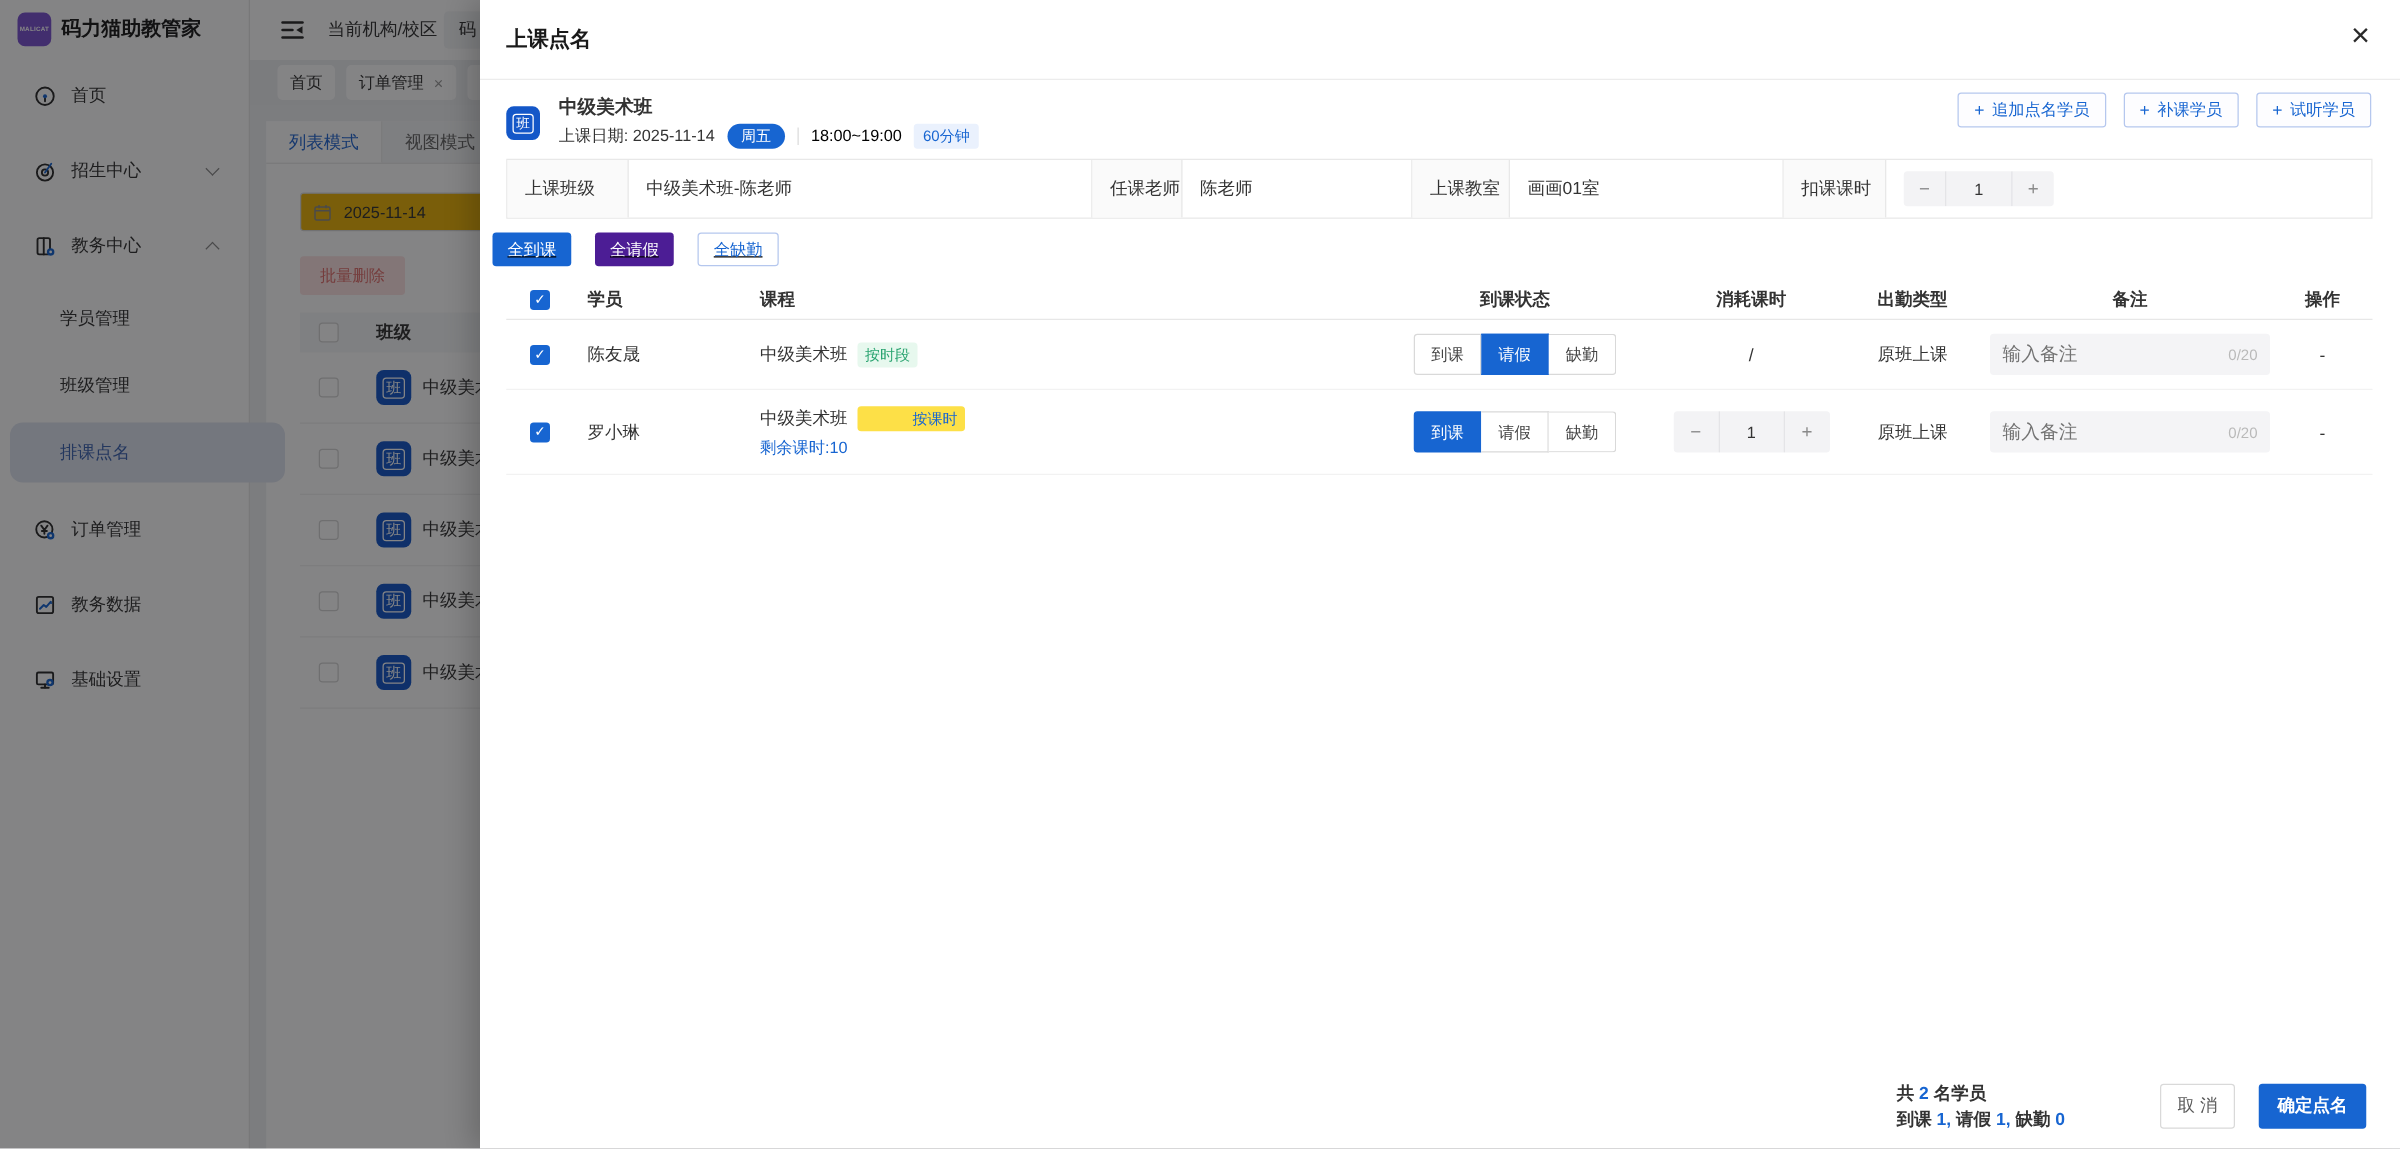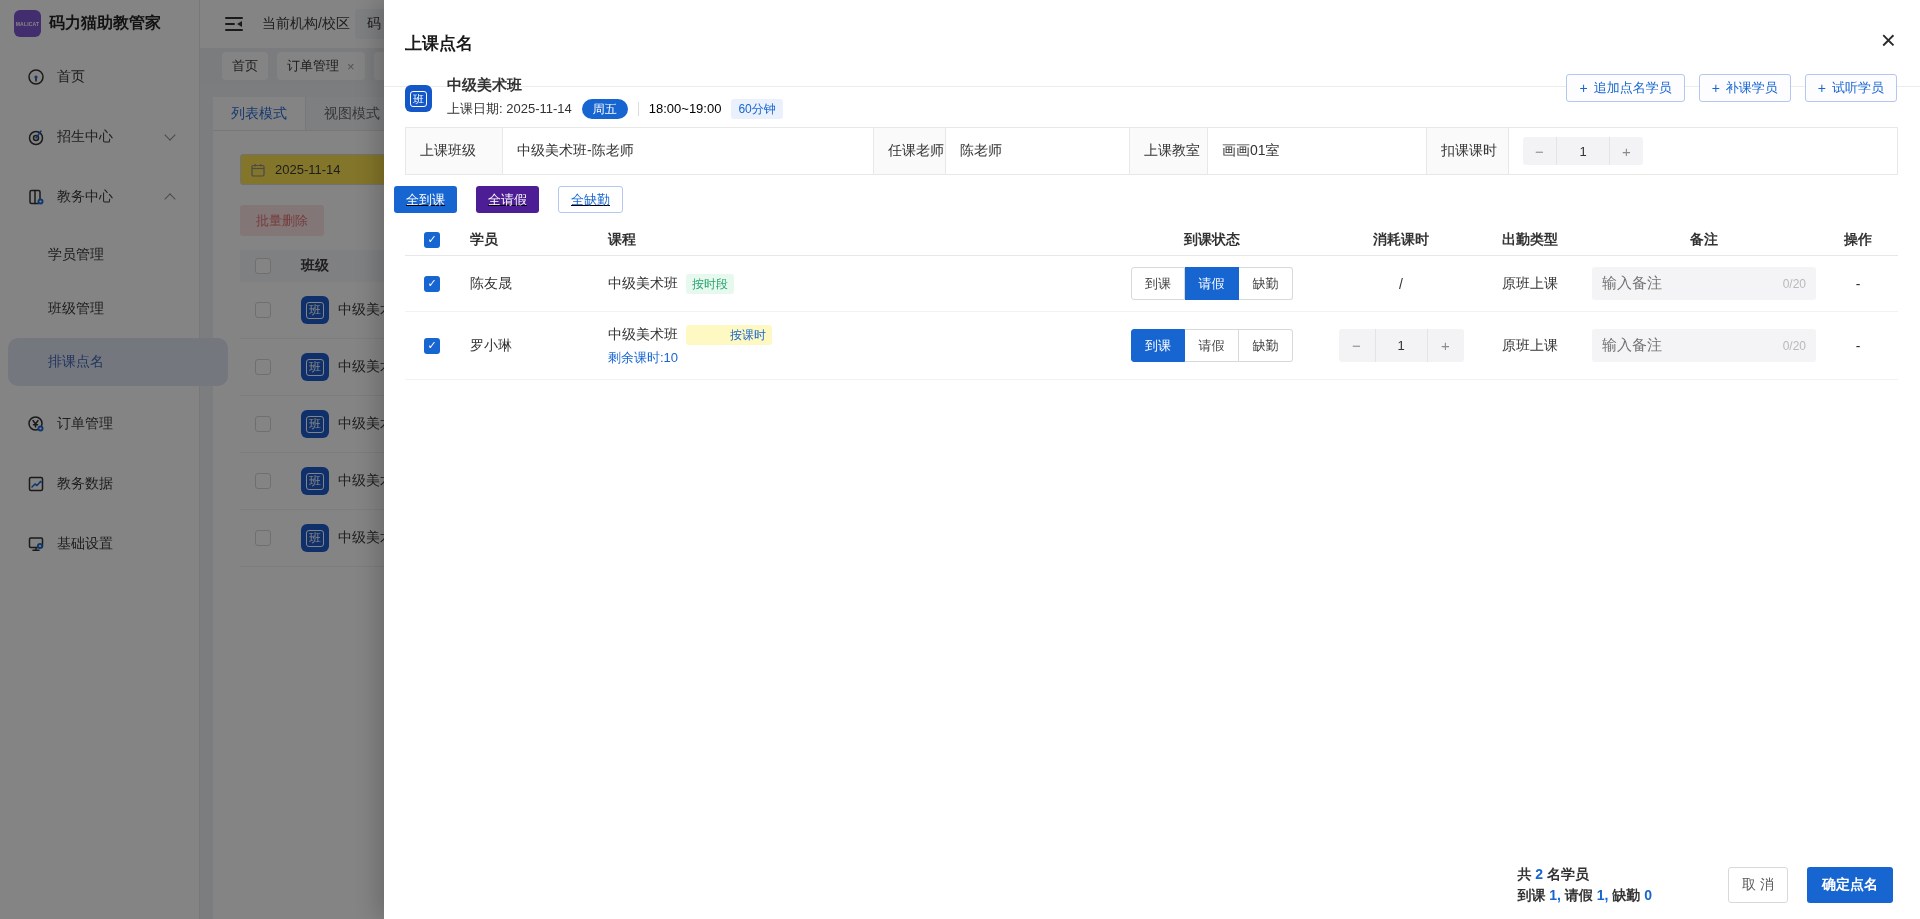--- a/index.html
+++ b/index.html
@@ -29,34 +29,34 @@
   .org-chip { position:absolute; left:155px; top:9px; width:90px; height:30px; background:#f3f4f6; border-radius:4px; font-size:14px; color:#333; display:flex; align-items:center; padding-left:12px; }
   .tabrow { position:absolute; left:200px; top:48px; width:1720px; height:36px; background:#eceef1; display:flex; align-items:center; padding-left:22px; gap:9px; z-index:5; }
   .tabchip { background:#fff; border-radius:4px; padding:5px 10px; font-size:13px; color:#333; display:flex; align-items:center; gap:8px; white-space:nowrap; }
   .tabchip .x { color:#999; font-size:13px; }
 
   
   .main-card { position:absolute; left:213px; top:97px; width:1707px; height:822px; background:#fff; z-index:4; }
   .viewtabs { display:flex; height:34px; border-bottom:1px solid #e6e6e6; background:#f3f4f6; width:100%; }
   .vtab { padding:0 18px; display:flex; align-items:center; font-size:14px; color:#666; background:#f3f4f6; border-right:1px solid #e6e6e6; }
   .vtab.active { background:#fff; color:#2468d2; }
-  .date-input { position:absolute; left:27px; top:57px; width:172px; height:31px; border:1px solid #d9d9d9; border-radius:3px; display:flex; align-items:center; padding-left:10px; gap:10px; font-size:13px; color:#333; background:#fde047; }
+  .date-input { position:absolute; left:27px; top:57px; width:172px; height:31px; border:1px solid #d9d9d9; border-radius:3px; display:flex; align-items:center; padding-left:10px; gap:10px; font-size:13px; color:#333; background:#eab308; }
   .batch-del { position:absolute; left:27px; top:108px; width:84px; height:31px; background:#fde2e2; color:#e0716f; border:none; border-radius:3px; font-size:13px; }
   .bg-table { position:absolute; left:27px; top:153px; width:1600px; }
   .bg-thead { height:32px; background:#f5f6f8; display:flex; align-items:center; font-size:14px; font-weight:700; color:#333; }
   .bg-row { height:57px; display:flex; align-items:center; border-bottom:1px solid #f0f0f0; font-size:14px; color:#333; }
   .bg-check { position:relative; margin-left:15px; width:16px; height:16px; border:1px solid #d4d4d4; border-radius:3px; background:#fff; flex:none; }
   .bg-col-class { margin-left:30px; display:flex; align-items:center; gap:9px; white-space:nowrap; }
   .badge-ban { width:28px; height:28px; background:#1457c8; border-radius:6px; display:flex; align-items:center; justify-content:center; flex:none; }
   .badge-ban i { font-style:normal; color:#fff; font-size:12px; border:1px solid #fff; border-radius:3px; padding:0 2px; line-height:15px; }
 
   
   .overlay { position:absolute; inset:0; background:rgba(10,10,12,0.5); z-index:50; }
   .drawer { position:absolute; left:384px; top:0; width:1536px; height:919px; background:#fff; z-index:60; box-shadow:-8px 0 20px rgba(0,0,0,0.18); }
-  .d-header { position:absolute; left:0; top:12px; width:100%; height:75px; border-bottom:1px solid #ececec; }
+  .d-header { position:absolute; left:0; top:0; width:100%; height:64px; border-bottom:1px solid #ececec; }
   .d-title { position:absolute; left:21px; top:20px; font-size:17px; font-weight:700; color:#1a1a1a; }
   .d-close { position:absolute; right:24px; top:13px; font-size:26px; color:#2a2a2a; line-height:30px; cursor:pointer; }
 
   .c-badge { position:absolute; left:21px; top:85px; width:27px; height:27px; background:#1457c8; border-radius:6px; display:flex; align-items:center; justify-content:center; }
   .c-badge i { font-style:normal; color:#fff; font-size:11px; border:1px solid #fff; border-radius:3px; padding:0 2px; line-height:14px; }
   .c-name { position:absolute; left:63px; top:76px; font-size:15px; font-weight:600; color:#333; }
   .c-line2 { position:absolute; left:63px; top:98px; display:flex; align-items:center; gap:10px; height:21px; }
   .c-date { font-size:13px; color:#333; }
   .pill-week { background:#1765d1; color:#fff; font-size:12px; border-radius:11px; padding:3px 11px; line-height:14px; }
   .vsep { width:1px; height:14px; background:#dcdcdc; }
@@ -92,21 +92,21 @@
   .rc3{ flex:1; display:flex; align-items:center; }
   .rc4{ width:240px; flex:none; display:flex; justify-content:center; }
   .rc5{ width:138px; flex:none; display:flex; justify-content:center; }
   .rc6{ width:120px; flex:none; text-align:center; }
   .rc7{ width:228px; flex:none; display:flex; justify-content:center; }
   .rc8{ width:80px; flex:none; text-align:center; }
   .checkbox { width:16px; height:16px; border-radius:3px; background:#1765d1; color:#fff; font-size:11px; display:flex; align-items:center; justify-content:center; cursor:pointer; flex:none; }
   .row1 { height:56px; } .row2 { height:68px; }
   .tag { font-size:12px; border-radius:3px; padding:3px 6px; line-height:14px; margin-left:8px; }
   .tag-green { background:#e7f8ee; color:#2ba471; }
-  .tag-blue { background:#fef9c3; color:#1765d1;padding-left:44px; }
+  .tag-blue { background:#fde047; color:#1765d1;padding-left:44px; }
   .course-2l { display:flex; flex-direction:column; gap:4px; }
   .course-2l .l1 { display:flex; align-items:center; }
   .remain { font-size:13px; color:#1765d1; }
   .seg-group { display:flex; }
   .seg { width:54px; height:33px; background:#fff; border:1px solid #d9d9d9; border-left:none; font-size:13px; color:#424242; display:flex; align-items:center; justify-content:center; cursor:pointer; }
   .seg:first-child { border-left:1px solid #d9d9d9; border-radius:3px 0 0 3px; }
   .seg:last-child { border-radius:0 3px 3px 0; }
   .seg.sel { background:#1765d1; border-color:#1765d1; color:#fff; }
   .note-input { width:224px; height:33px; background:#f4f4f6; border-radius:3px; display:flex; align-items:center; padding:0 10px; cursor:text; }
   .note-ph { font-size:15px; color:#737373; flex:1; }

